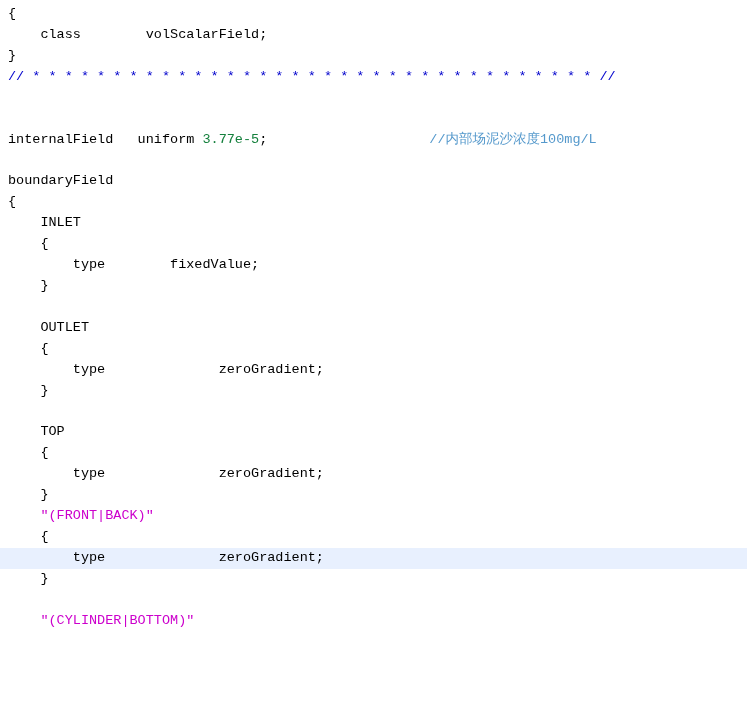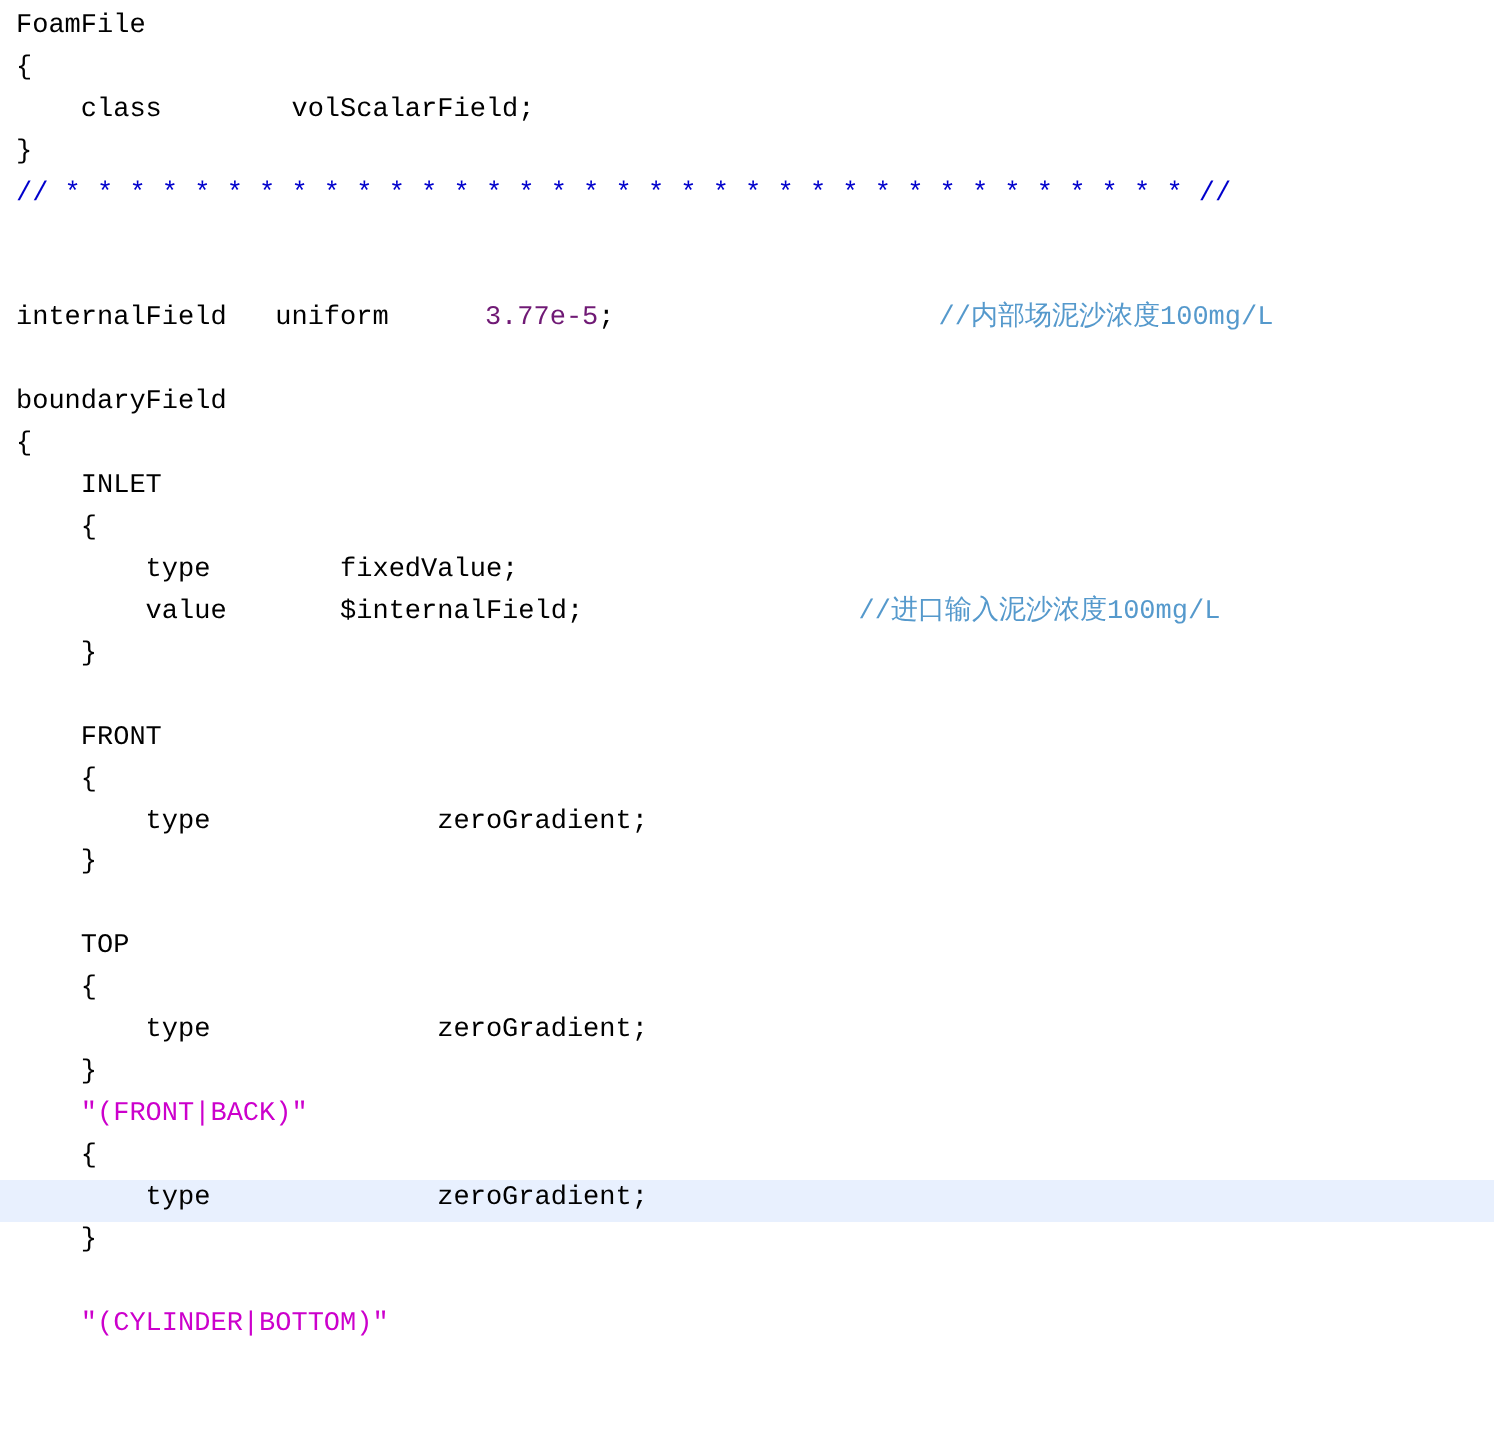--- a/index.html
+++ b/index.html
@@ -39,50 +39,47 @@
     .kw-blue {
       color: #0000cc;
     }
 
     .comment-cn {
       color: #5599cc;
       text-align: right;
     }
 
     .number-val {
-      color: #701a75;
-      margin-left: 40px;
+      color: #15803d;
     }
 
     .string-val {
       color: #cc00cc;
     }
   </style>
 </head>
 <body>
 
 <div class="code-container" id="code-editor">
-<span class="code-line">FoamFile</span>
     <span class="code-line">{</span>
     <span class="code-line">    class        volScalarField;</span>
     <span class="code-line">}</span>
     <span class="code-line"><span class="kw-blue">// * * * * * * * * * * * * * * * * * * * * * * * * * * * * * * * * * * * //</span></span>
     <span class="code-line">&nbsp;</span>
     <span class="code-line">&nbsp;</span>
     <span class="code-line">internalField   uniform <span class="number-val">3.77e-5</span>;                    <span class="comment-cn">//内部场泥沙浓度100mg/L</span></span>
     <span class="code-line">&nbsp;</span>
     <span class="code-line">boundaryField</span>
     <span class="code-line">{</span>
     <span class="code-line">    INLET</span>
     <span class="code-line">    {</span>
     <span class="code-line">        type        fixedValue;</span>
-    <span class="code-line">        value       $internalField;                 <span class="comment-cn">//进口输入泥沙浓度100mg/L</span></span>
     <span class="code-line">    }</span>
     <span class="code-line">&nbsp;</span>
-    <span class="code-line">    FRONT</span>
+    <span class="code-line">    OUTLET</span>
     <span class="code-line">    {</span>
     <span class="code-line">        type              zeroGradient;</span>
     <span class="code-line">    }</span>
     <span class="code-line">&nbsp;</span>
     <span class="code-line">    TOP</span>
     <span class="code-line">    {</span>
     <span class="code-line">        type              zeroGradient;</span>
     <span class="code-line">    }</span>
     <span class="code-line"><span class="string-val">    "(FRONT|BACK)"</span></span>
     <span class="code-line">    {</span>

